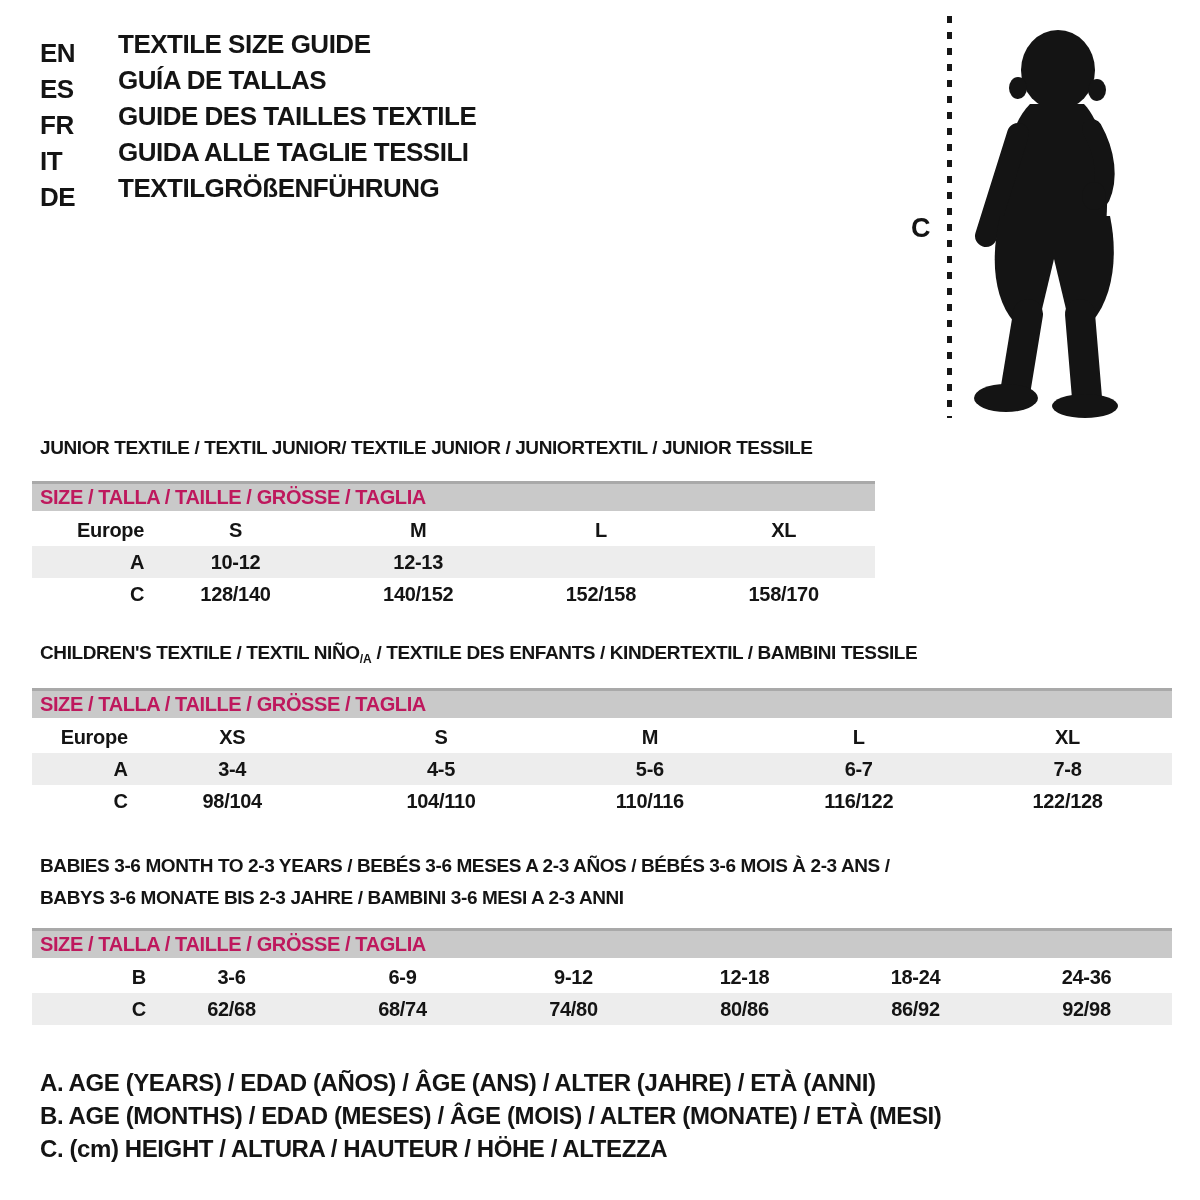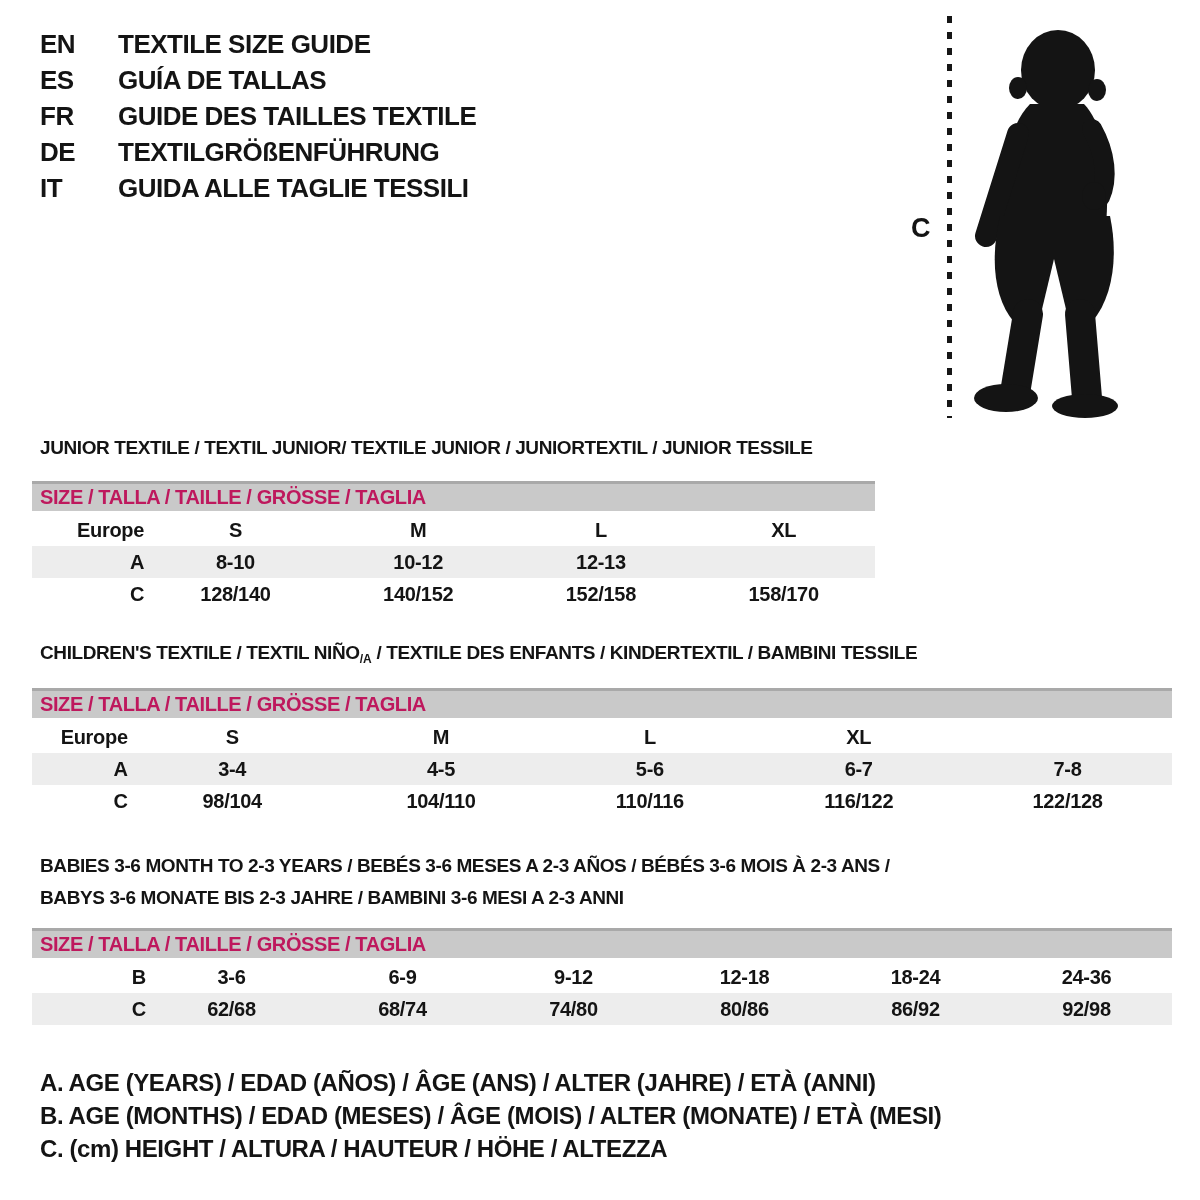--- a/index.html
+++ b/index.html
@@ -3,21 +3,21 @@
 <meta charset="utf-8">
 <style>
   html,body{margin:0;padding:0;background:#ffffff;}
   .canvas{
     position:relative;width:1200px;height:1200px;background:#ffffff;overflow:hidden;
     font-family:"Liberation Sans", sans-serif;color:#141414;
   }
   
   .lang-list{position:absolute;left:40px;top:26px;}
   .lang-row{display:flex;height:36px;line-height:36px;}
-  .lang-code{width:78px;font-size:26px;font-weight:bold;letter-spacing:-0.5px;}
+  .lang-code{width:78px;font-size:26px;font-weight:bold;letter-spacing:-0.5px;margin-top:9px;}
   .lang-title{font-size:26px;font-weight:bold;letter-spacing:-0.5px;white-space:nowrap;}
   
   .measure-line{
     position:absolute;left:947px;top:16px;width:5px;height:402px;
     background:repeating-linear-gradient(to bottom,#161616 0 7px,transparent 7px 16px);
   }
   .measure-label{position:absolute;left:911px;top:213px;font-size:27px;font-weight:bold;}
   .toddler{position:absolute;left:966px;top:14px;width:172px;height:406px;}
   
   .section-heading{
@@ -63,26 +63,26 @@
     </div>
     <div class="lang-row">
       <span class="lang-code">ES</span>
       <span class="lang-title">GUÍA DE TALLAS</span>
     </div>
     <div class="lang-row">
       <span class="lang-code">FR</span>
       <span class="lang-title">GUIDE DES TAILLES TEXTILE</span>
     </div>
     <div class="lang-row">
+      <span class="lang-code">IT</span>
+      <span class="lang-title">GUIDA ALLE TAGLIE TESSILI</span>
+    </div>
+    <div class="lang-row">
       <span class="lang-code">DE</span>
       <span class="lang-title">TEXTILGRÖßENFÜHRUNG</span>
-    </div>
-    <div class="lang-row">
-      <span class="lang-code">IT</span>
-      <span class="lang-title">GUIDA ALLE TAGLIE TESSILI</span>
     </div>
   </div>
 
   <div class="measure-line"></div>
   <div class="measure-label">C</div>
   <svg class="toddler" viewBox="0 0 172 406" xmlns="http://www.w3.org/2000/svg" aria-hidden="true">
     <g fill="#141414" stroke="#141414">
       <ellipse cx="92" cy="56" rx="37" ry="40" stroke="none"></ellipse>
       <ellipse cx="52" cy="74" rx="9" ry="11" stroke="none"></ellipse>
       <ellipse cx="131" cy="76" rx="9" ry="11" stroke="none"></ellipse>
@@ -104,40 +104,40 @@
     <div class="size-bar">SIZE / TALLA / TAILLE / GRÖSSE / TAGLIA</div>
     <div class="trow">
       <span class="cell label">Europe</span>
       <span class="cell val">S</span>
       <span class="cell val">M</span>
       <span class="cell val">L</span>
       <span class="cell val">XL</span>
     </div>
     <div class="trow shaded">
       <span class="cell label">A</span>
-      <span class="cell val">8-10</span>
       <span class="cell val">10-12</span>
       <span class="cell val">12-13</span>
     </div>
     <div class="trow">
       <span class="cell label">C</span>
       <span class="cell val">128/140</span>
       <span class="cell val">140/152</span>
       <span class="cell val">152/158</span>
       <span class="cell val">158/170</span>
     </div>
   </div>
 
   <div class="section-heading heading-children">
     <span>CHILDREN'S TEXTILE / TEXTIL NIÑO</span><span class="sub">/A</span><span> / TEXTILE DES ENFANTS / KINDERTEXTIL / BAMBINI TESSILE</span>
   </div>
   <div class="size-table children-table">
     <div class="size-bar">SIZE / TALLA / TAILLE / GRÖSSE / TAGLIA</div>
     <div class="trow">
       <span class="cell label">Europe</span>
+      <span class="cell val">XS</span>
       <span class="cell val">S</span>
       <span class="cell val">M</span>
       <span class="cell val">L</span>
       <span class="cell val">XL</span>
     </div>
     <div class="trow shaded">
       <span class="cell label">A</span>
       <span class="cell val">3-4</span>
       <span class="cell val">4-5</span>
       <span class="cell val">5-6</span>

